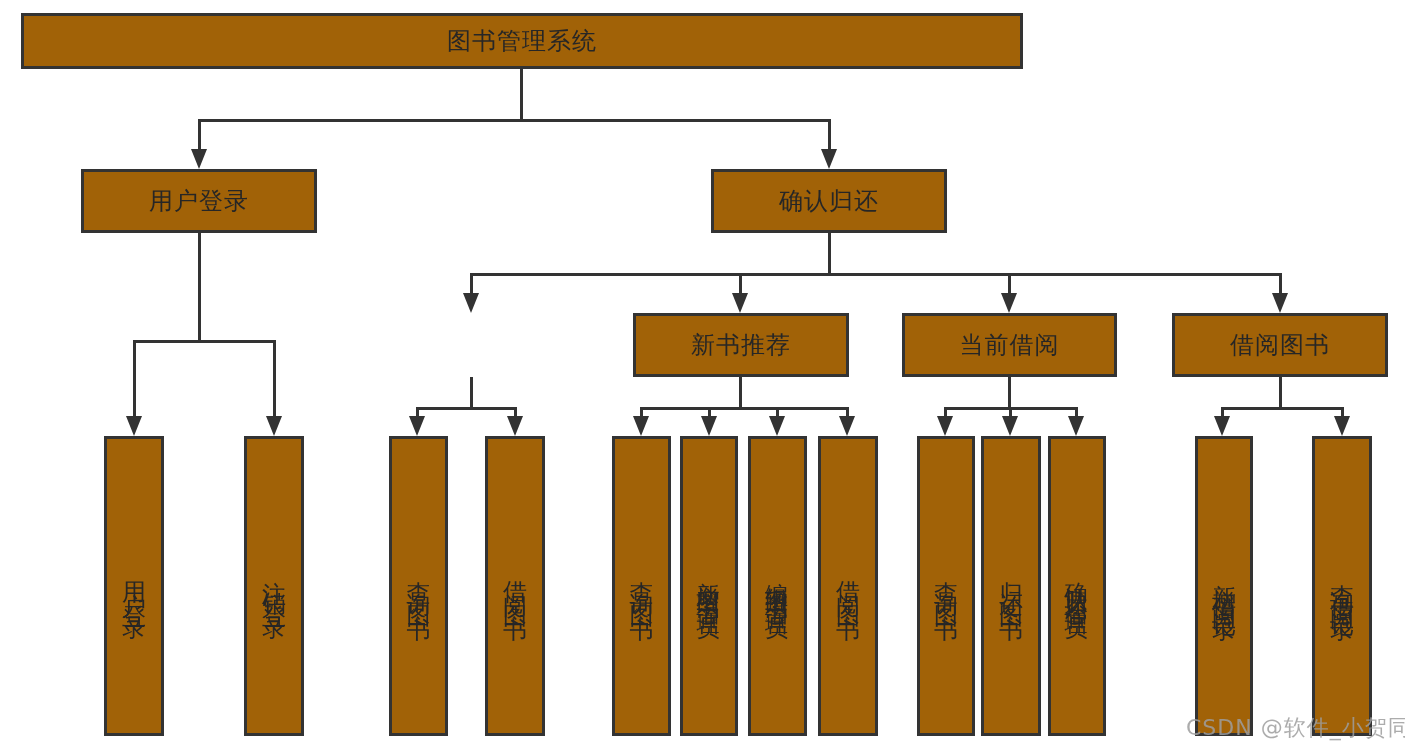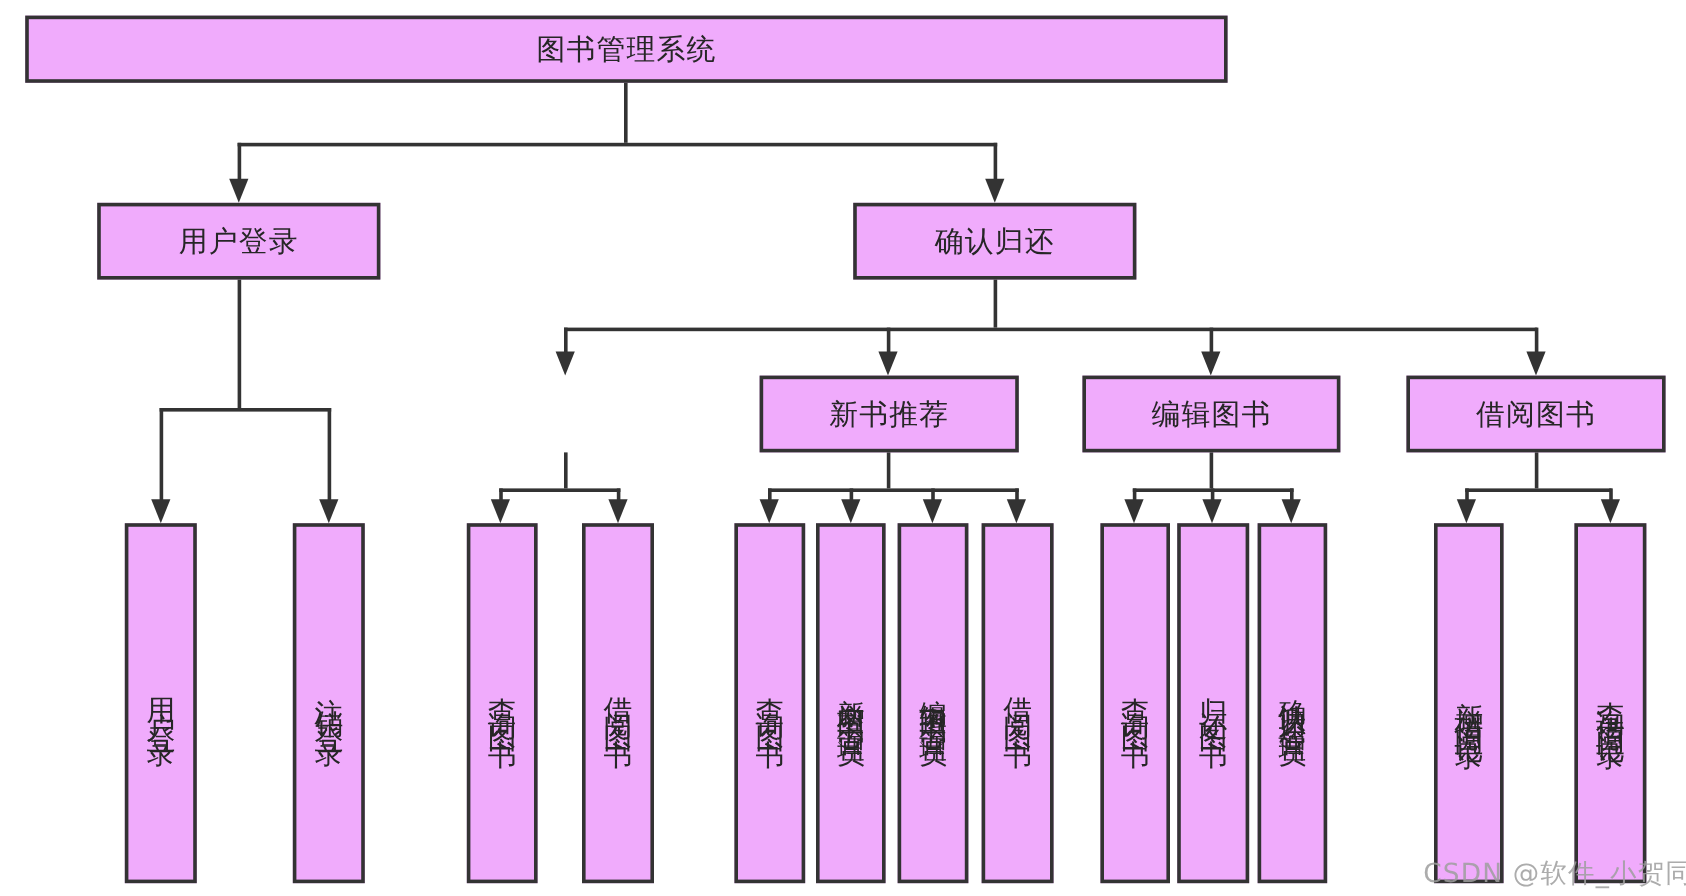--- a/index.html
+++ b/index.html
@@ -6,21 +6,21 @@
   .canvas{
     position:relative;
     width:1405px;height:747px;
     background:#ffffff;
     font-family:"DejaVu Sans",sans-serif;
     color:#262626;
     overflow:hidden;
   }
   .box{
     position:absolute;
-    background:#f0abfc;
+    background:#a16207;
     border:3px solid #333333;
     box-sizing:border-box;
     display:flex;
     align-items:center;
     justify-content:center;
   }
   .hnode{font-size:24px;letter-spacing:1px;}
   .leaf span{
     writing-mode:vertical-rl;
     text-orientation:mixed;
@@ -87,21 +87,21 @@
   <div class="ar" style="left:732px;top:293px;"></div>
   <div class="vl" style="left:1008px;top:273px;height:24px;"></div>
   <div class="ar" style="left:1001px;top:293px;"></div>
   <div class="vl" style="left:1279px;top:273px;height:24px;"></div>
   <div class="ar" style="left:1272px;top:293px;"></div>
 
   <div class="box hnode" style="left:633px;top:313px;width:216px;height:64px;">
     <span>新书推荐</span>
   </div>
   <div class="box hnode" style="left:902px;top:313px;width:215px;height:64px;">
-    <span>编辑图书</span>
+    <span>当前借阅</span>
   </div>
   <div class="box hnode" style="left:1172px;top:313px;width:216px;height:64px;">
     <span>借阅图书</span>
   </div>
 
   <div class="vl" style="left:470px;top:377px;height:30px;"></div>
   <div class="hl" style="left:416px;top:407px;width:101px;"></div>
   <div class="vl" style="left:416px;top:407px;height:13px;"></div>
   <div class="ar" style="left:409px;top:416px;"></div>
   <div class="vl" style="left:514px;top:407px;height:13px;"></div>

